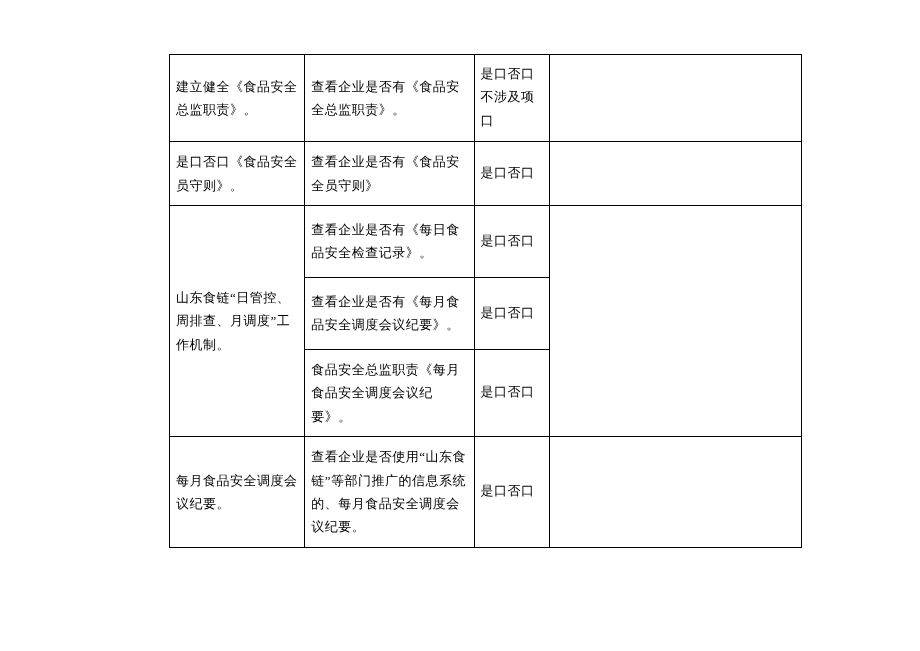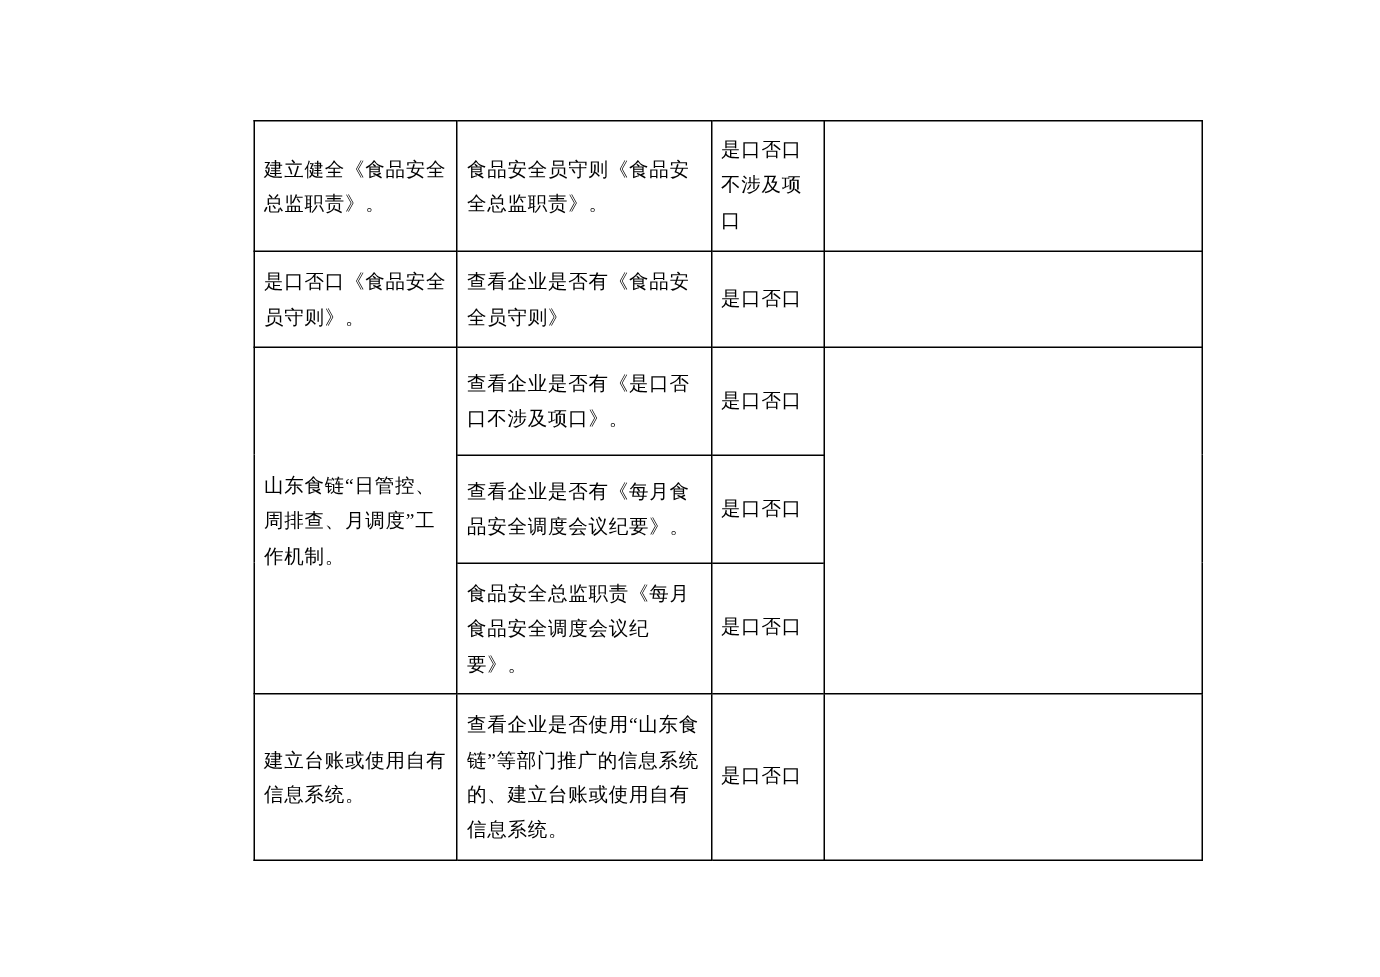--- a/index.html
+++ b/index.html
@@ -12,21 +12,21 @@
       font-family: "SimSun", "宋体", serif;
       font-size: 13px;
       color: #000;
       width: 920px;
       height: 651px;
       position: relative;
     }
     .table-wrap {
       position: absolute;
       left: 122px;
-      top: 80px;
+      top: 54px;
       width: 680px;
       padding-left: 47px;
     }
     table {
       border-collapse: collapse;
       width: 100%;
     }
     td {
       border: 1px solid #000;
       padding: 8px 6px;
@@ -43,45 +43,45 @@
     .mid { height: 72px; }
   </style>
 </head>
 <body>
 
 <div class="table-wrap">
   <table>
     <tbody>
       <tr>
         <td class="col1 tall">建立健全《食品安全总监职责》。</td>
-        <td class="col2 tall">食品安全员守则《食品安全总监职责》。</td>
+        <td class="col2 tall">查看企业是否有《食品安全总监职责》。</td>
         <td class="col3 tall">是口否口不涉及项口</td>
         <td class="col4 tall"></td>
       </tr>
       <tr>
         <td class="col1 short">是口否口《食品安全员守则》。</td>
         <td class="col2 short">查看企业是否有《食品安全员守则》</td>
         <td class="col3 short">是口否口</td>
         <td class="col4 short"></td>
       </tr>
       <tr>
         <td class="col1" rowspan="3">山东食链“日管控、周排查、月调度”工作机制。</td>
-        <td class="col2 mid">查看企业是否有《是口否口不涉及项口》。</td>
+        <td class="col2 mid">查看企业是否有《每日食品安全检查记录》。</td>
         <td class="col3 mid">是口否口</td>
         <td class="col4" rowspan="3"></td>
       </tr>
       <tr>
         <td class="col2 mid">查看企业是否有《每月食品安全调度会议纪要》。</td>
         <td class="col3 mid">是口否口</td>
       </tr>
       <tr>
         <td class="col2 mid">食品安全总监职责《每月食品安全调度会议纪要》。</td>
         <td class="col3 mid">是口否口</td>
       </tr>
       <tr>
-        <td class="col1 tall">建立台账或使用自有信息系统。</td>
-        <td class="col2 tall">查看企业是否使用“山东食链”等部门推广的信息系统的、建立台账或使用自有信息系统。</td>
+        <td class="col1 tall">每月食品安全调度会议纪要。</td>
+        <td class="col2 tall">查看企业是否使用“山东食链”等部门推广的信息系统的、每月食品安全调度会议纪要。</td>
         <td class="col3 tall">是口否口</td>
         <td class="col4 tall"></td>
       </tr>
     </tbody>
   </table>
 </div>
 
 </body></html>

